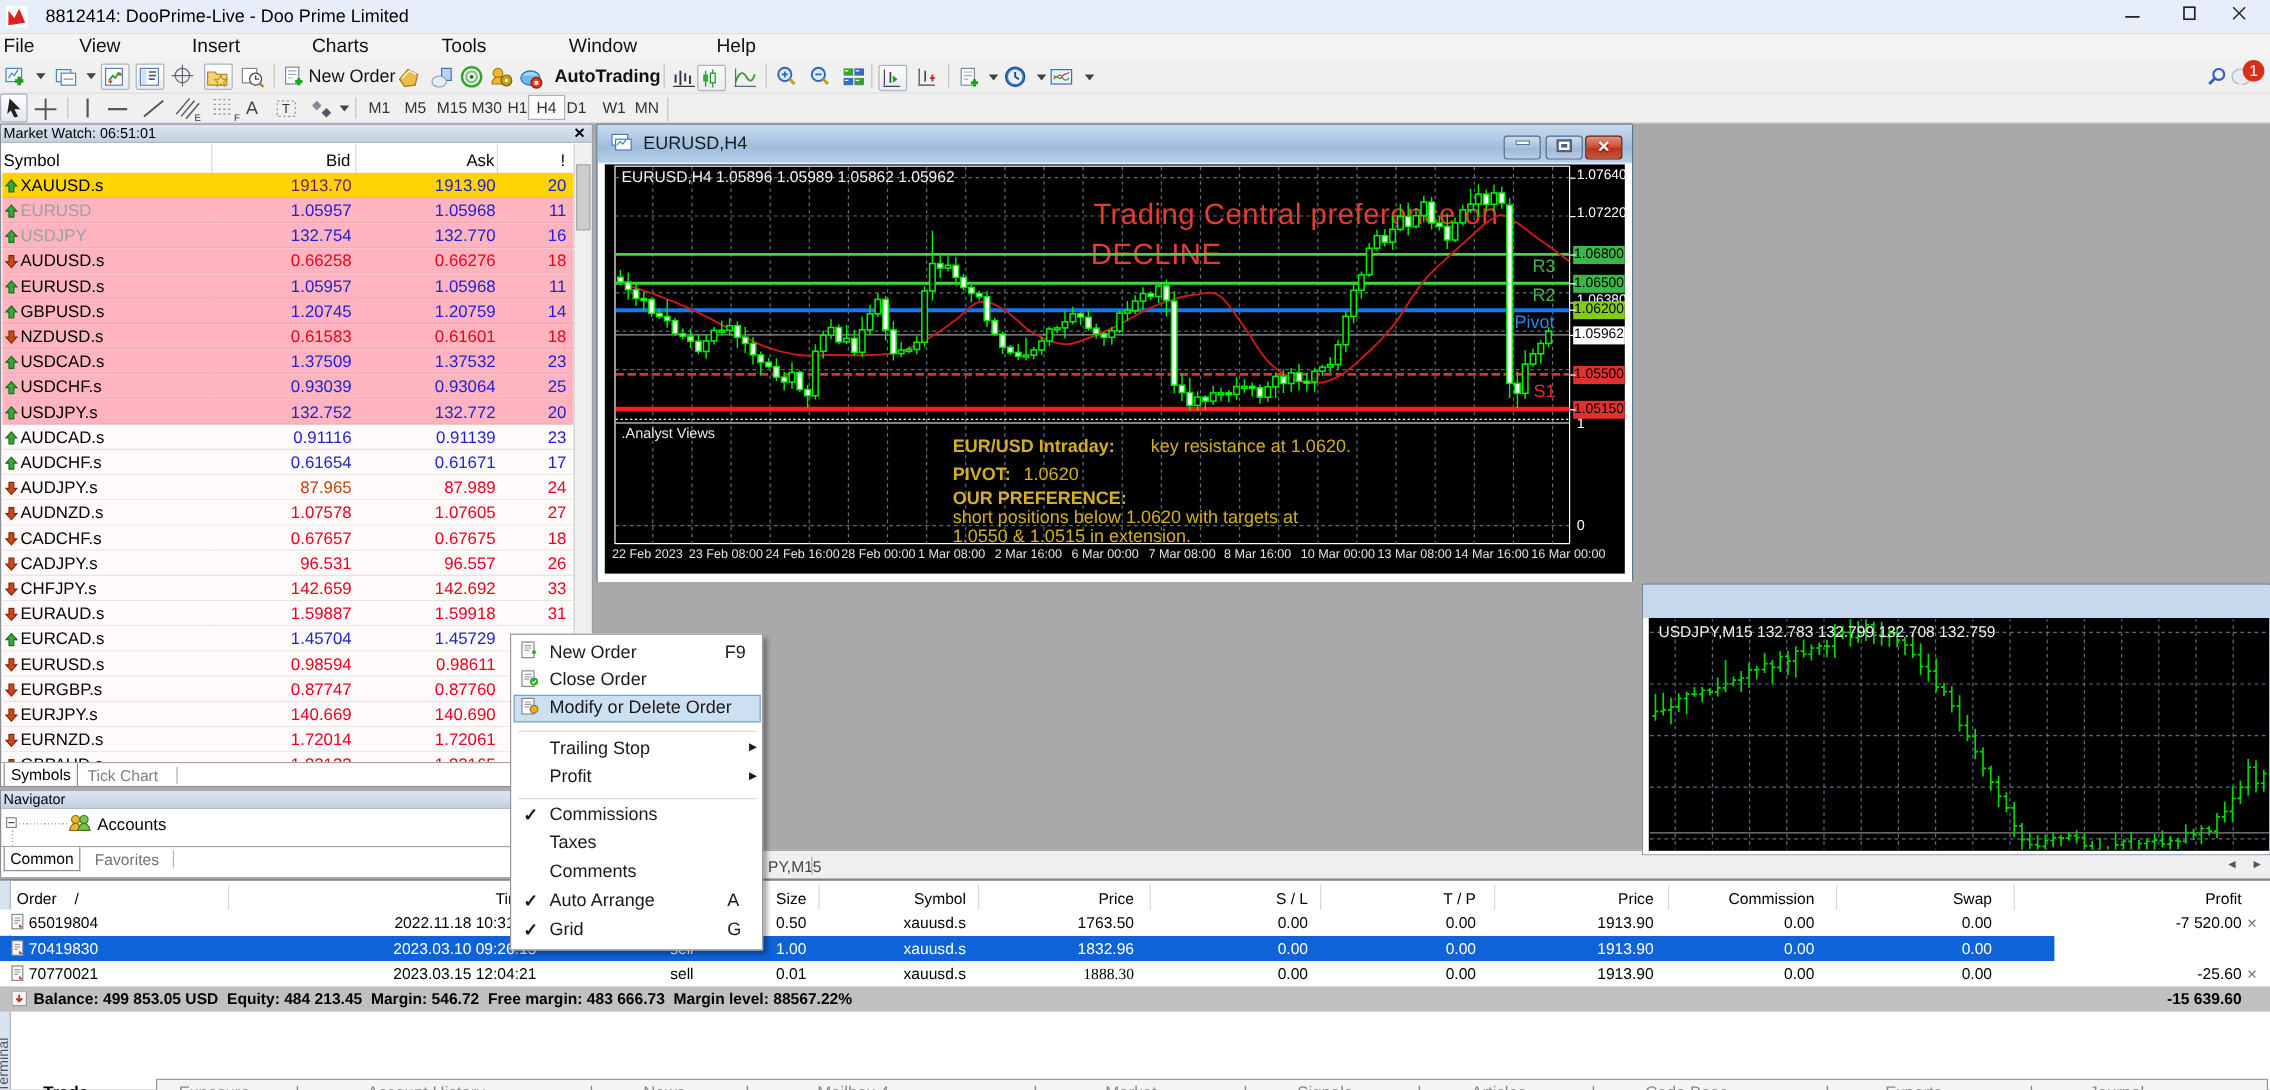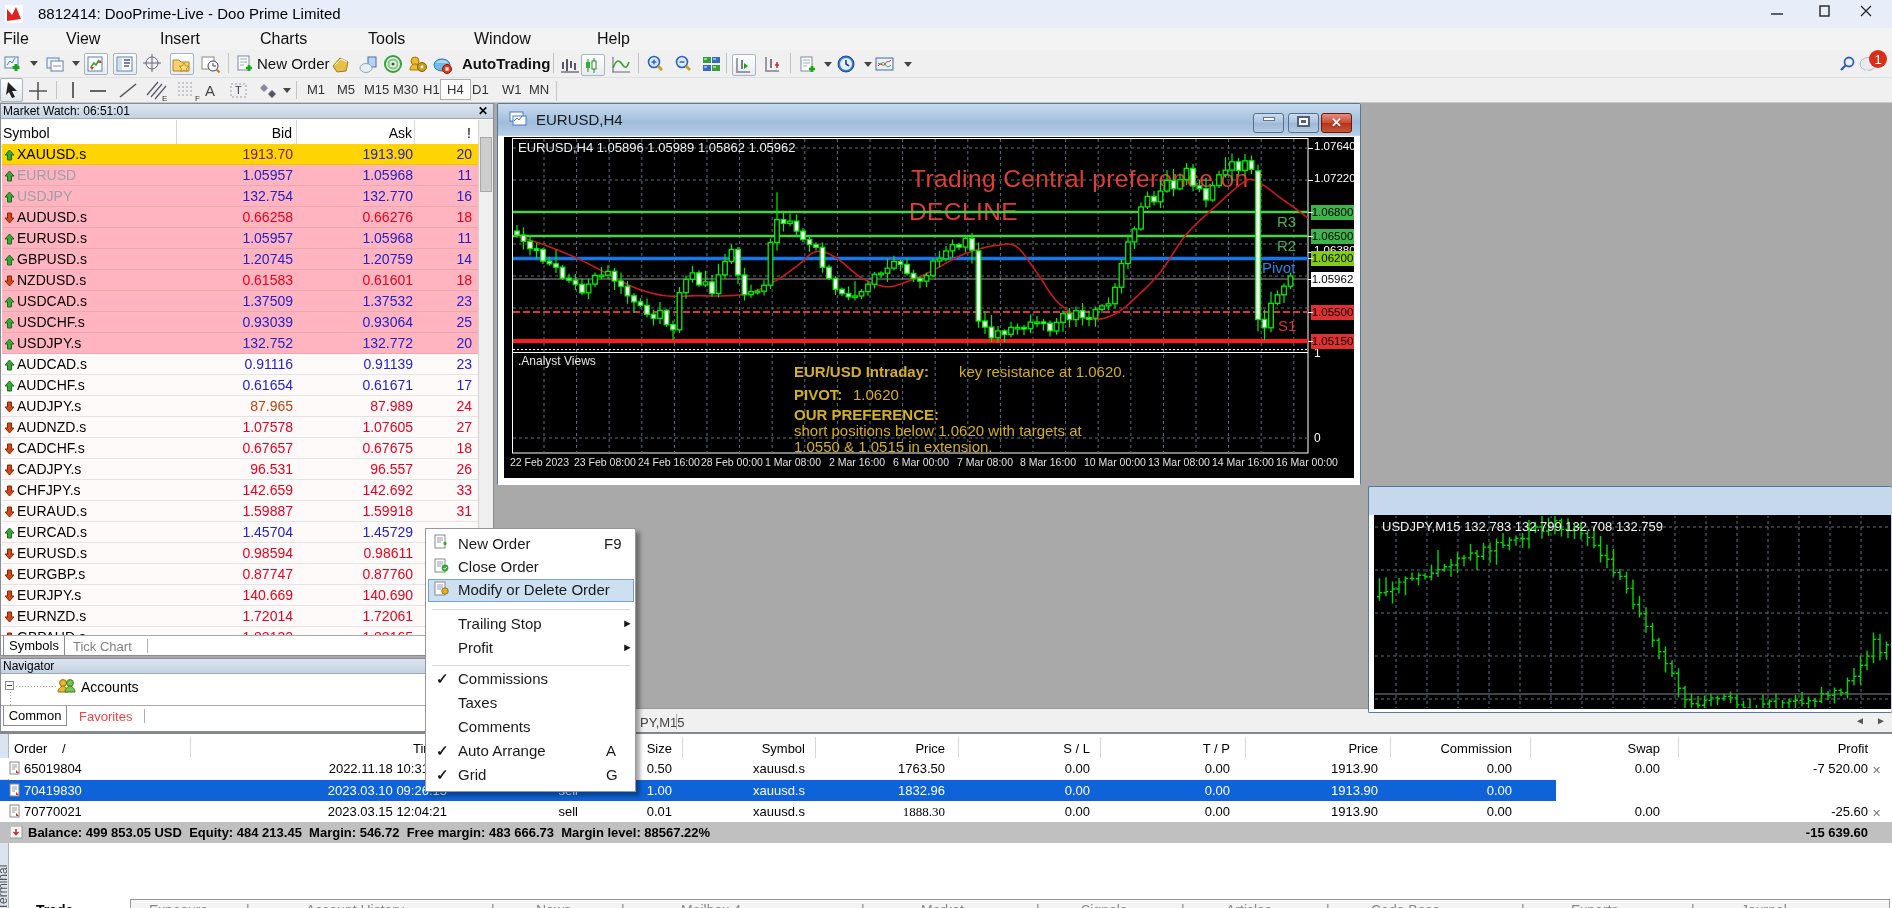--- a/index.html
+++ b/index.html
@@ -483,21 +483,21 @@
       <circle cx="6" cy="5" r="3.4" fill="#e8b830" stroke="#926d10"></circle>
       <circle cx="13" cy="5" r="3.4" fill="#7cc24c" stroke="#3c7a1c"></circle>
       <path d="M1 14c0-4 4-6 5-6s5 2 5 6z" fill="#e8b830" stroke="#926d10"></path>
       <path d="M8 14c0-4 4-6 5-6s5 2 5 6z" fill="#7cc24c" stroke="#3c7a1c"></path>
     </svg>
   <span style="position:absolute;left:80px;top:20px;font-size:14px">Accounts</span>
     <div style="position:absolute;left:15px;top:27px;width:40px;height:1px;background-image:repeating-linear-gradient(90deg,#999 0 1px,transparent 1px 3px)"></div>
     <div style="position:absolute;left:9px;top:33px;width:1px;height:14px;background-image:repeating-linear-gradient(#999 0 1px,transparent 1px 3px)"></div>
   <div style="position:absolute;left:0;top:46px;width:492px;height:26px;background:#fff;border-top:1px solid #a8a8a8">
     <span class="tab" style="left:2px;top:0;width:64px;height:20px;background:#fff;border:1px solid #898c95;border-top:0;text-align:center;line-height:19px">Common</span>
-    <span class="tab" style="left:78px;top:3px;color:#ef4444">Favorites</span>
+    <span class="tab" style="left:78px;top:3px;color:#737373">Favorites</span>
     <span style="position:absolute;left:143px;top:3px;width:1px;height:14px;background:#b0b0b0"></span>
   </div>
 </div>
 
 <div class="abs" style="left:496px;top:708px;width:1396px;height:27px;background:#f0f0f0;border-top:1px solid #999">
   <span style="position:absolute;left:144px;top:6px;font-size:13px;color:#444">PY,M15</span>
   <span style="position:absolute;left:180px;top:5px;width:1px;height:15px;background:#aaa"></span>
   <span style="position:absolute;left:1359px;top:6px;font-size:10px;color:#555">◄</span>
   <span style="position:absolute;left:1380px;top:6px;font-size:10px;color:#555">►</span>
 </div>
@@ -780,21 +780,21 @@
       <span style="position:absolute;left:700px;width:105px;text-align:right;color:#000;">xauusd.s</span>
       <span style="position:absolute;left:835px;width:110px;text-align:right;color:#000;">1763.50</span>
       <span style="position:absolute;left:980px;width:110px;text-align:right;color:#000;">0.00</span>
       <span style="position:absolute;left:1120px;width:110px;text-align:right;color:#000;">0.00</span>
       <span style="position:absolute;left:1268px;width:110px;text-align:right;color:#000;">1913.90</span>
       <span style="position:absolute;left:1402px;width:110px;text-align:right;color:#000;">0.00</span>
       <span style="position:absolute;left:1550px;width:110px;text-align:right;color:#000;">0.00</span>
       <span style="position:absolute;left:1700px;width:168px;text-align:right;color:#000;">-7 520.00</span>
       <span style="position:absolute;left:1872px;color:#777;font-size:11px;top:2px">✕</span>
     </div>
-    <div style="position:absolute;left:0;top:46px;width:1556px;height:21px;background:#0e63d8;font-size:13px;line-height:21px">
+    <div style="position:absolute;left:0;top:46px;width:1712px;height:21px;background:#0e63d8;font-size:13px;line-height:21px">
       <svg width="13" height="14" style="position:absolute;left:9px;top:3px">
         <rect x="1" y="1" width="9" height="12" fill="#fdfdfd" stroke="#888"></rect>
         <path d="M3 4h5M3 6h5M3 8h3" stroke="#999" stroke-width="1"></path>
         <path d="M7 9l3 3h-3z" fill="#c03030"></path>
       </svg>
       <span style="position:absolute;left:24px;width:70px;text-align:left;color:#fff;">70419830</span>
       <span style="position:absolute;left:280px;width:167px;text-align:right;color:#fff;">2023.03.10 09:26:15</span>
       <span style="position:absolute;left:540px;width:38px;text-align:right;color:#fff;">sell</span>
       <span style="position:absolute;left:600px;width:72px;text-align:right;color:#fff;">1.00</span>
       <span style="position:absolute;left:700px;width:105px;text-align:right;color:#fff;">xauusd.s</span>

